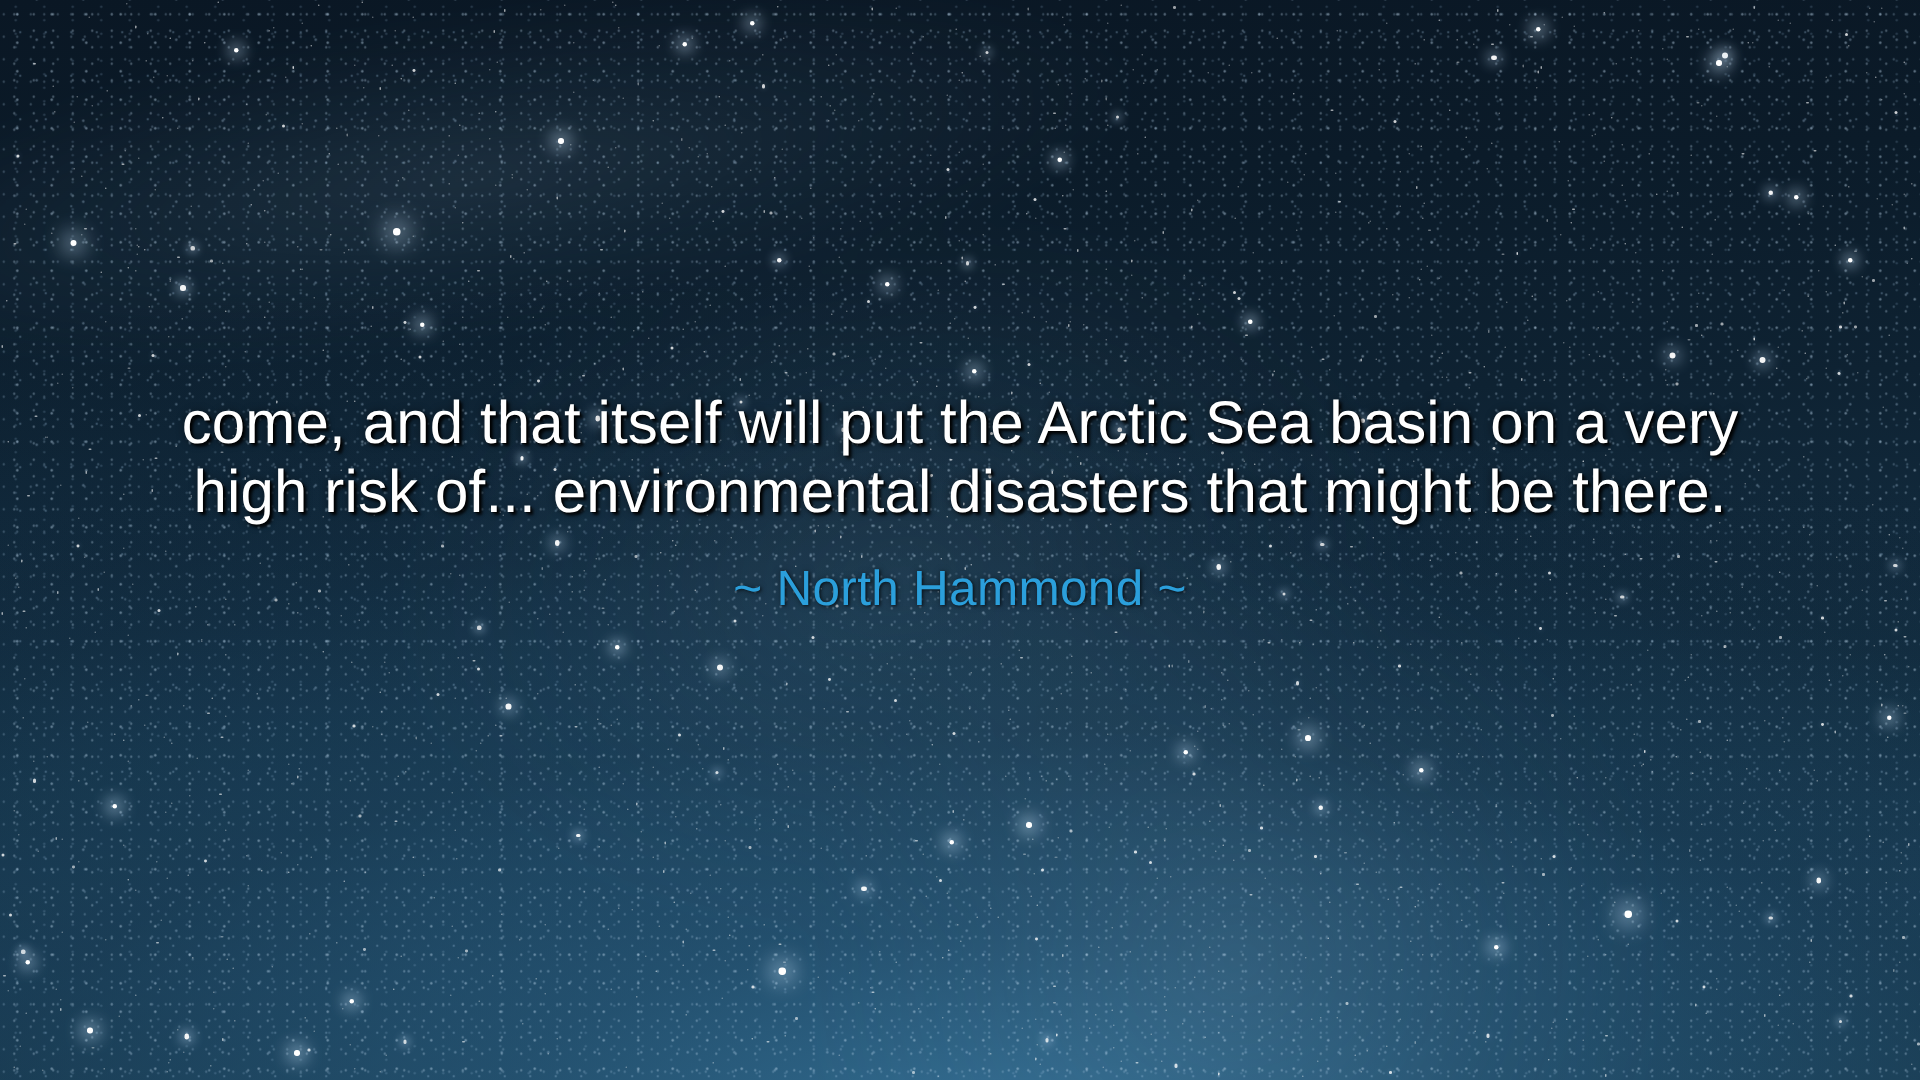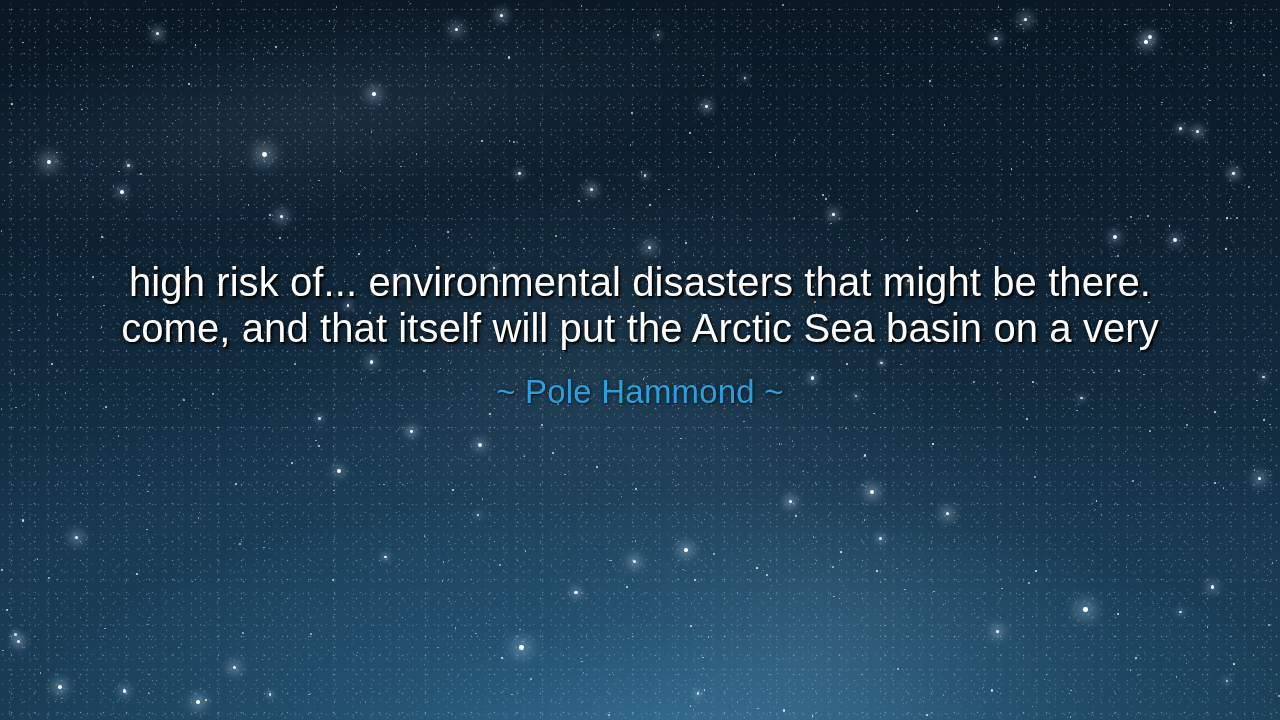--- a/index.html
+++ b/index.html
@@ -1660,21 +1660,21 @@
       <div class="star" style="left: 789px; top: 500px; width: 3px; height: 3px; opacity: 1; box-shadow: rgba(205, 232, 255, 0.75) 0px 0px 9.6px 2.7px;"></div>
       <div class="star" style="left: 410px; top: 430px; width: 2.8px; height: 2.8px; opacity: 1; box-shadow: rgba(205, 232, 255, 0.75) 0px 0px 9px 2.5px;"></div>
       <div class="star" style="left: 1258px; top: 477px; width: 3.2px; height: 3.2px; opacity: 1; box-shadow: rgba(205, 232, 255, 0.75) 0px 0px 10.2px 2.9px;"></div>
       <div class="star" style="left: 705px; top: 105px; width: 2.8px; height: 2.8px; opacity: 1; box-shadow: rgba(205, 232, 255, 0.75) 0px 0px 9px 2.5px;"></div>
       <div class="star" style="left: 832px; top: 213px; width: 2.6px; height: 2.6px; opacity: 1; box-shadow: rgba(205, 232, 255, 0.75) 0px 0px 8.3px 2.3px;"></div>
     </div>
 
   <div id="text-block">
 
     <div id="quote-text">
+      <span class="q-line">come, and that itself will put the Arctic Sea basin on a very</span>
       <span class="q-line">high risk of... environmental disasters that might be there.</span>
-      <span class="q-line">come, and that itself will put the Arctic Sea basin on a very</span>
     </div>
 
-    <div id="quote-author">~ Pole Hammond ~</div>
+    <div id="quote-author">~ North Hammond ~</div>
 
   </div>
 
 </div>
 
 </body></html>

